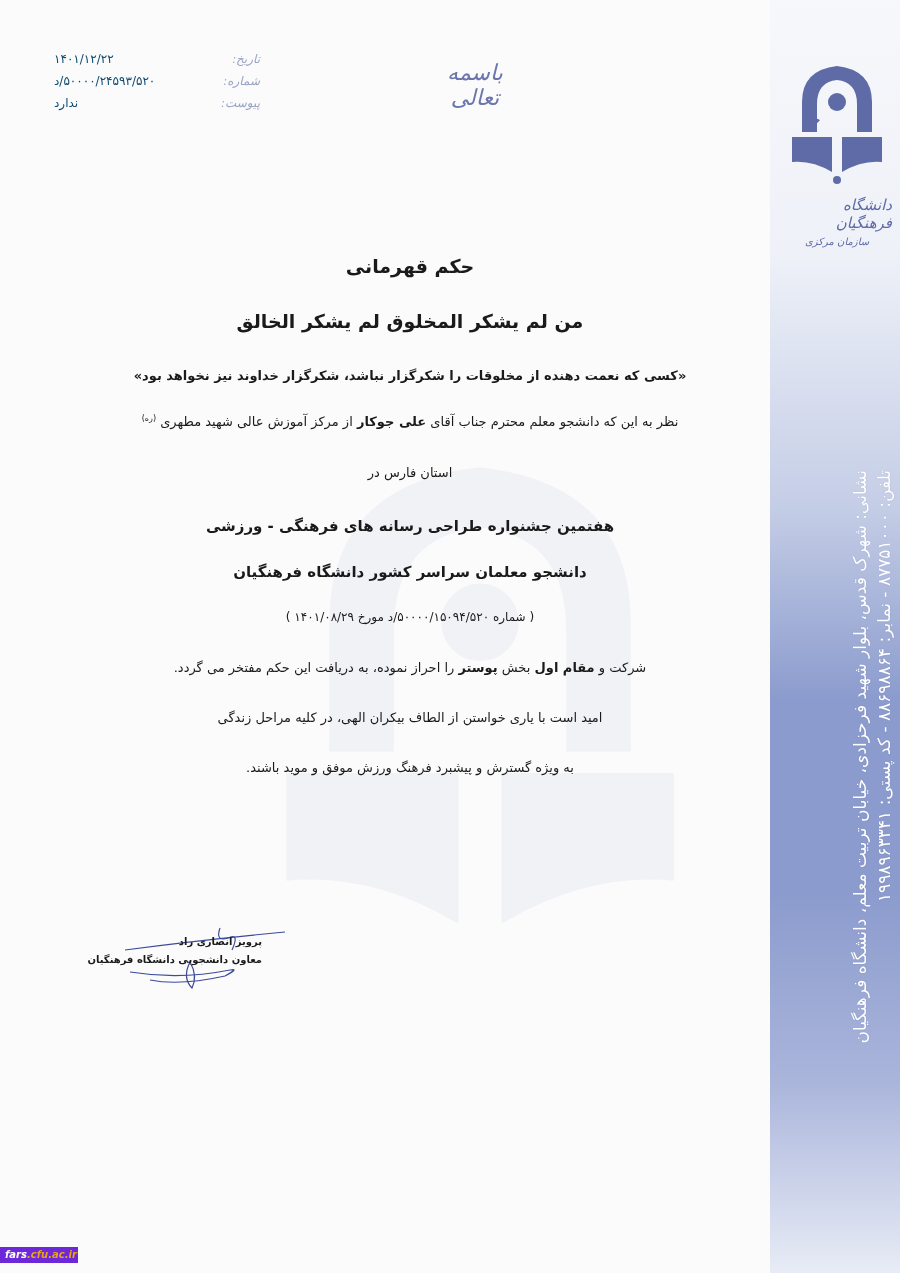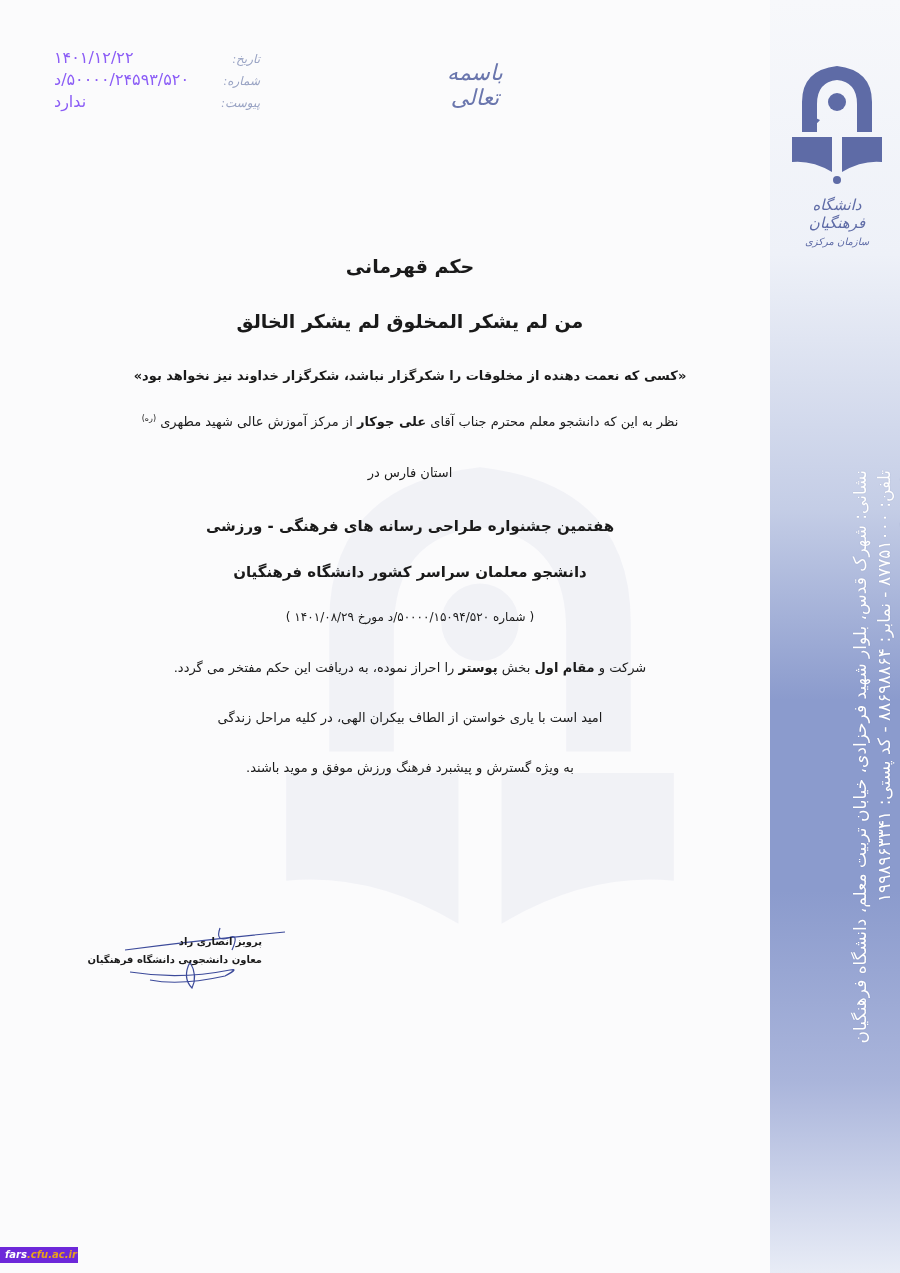--- a/index.html
+++ b/index.html
@@ -21,28 +21,28 @@
       width: 560px; transform-origin: 0 0; transform: rotate(-90deg) translate(-560px, 0);
       color: #ffffff; font-size: 17px; line-height: 24px; direction: rtl; text-align: right;
       white-space: nowrap;
       text-shadow: 0 0 1px rgba(60,70,120,0.3);
     }
     .side-strip .address div { white-space: nowrap; }
 
     
     .logo { position: absolute; left: 782px; top: 62px; width: 110px; height: 185px; }
     .logo svg { width: 110px; height: 130px; display: block; }
-    .logo .logo-title { font-family: "DejaVu Serif", serif; font-size: 15px; color: #5e6ba6; text-align: center; direction: rtl; margin-top: 4px; font-style: italic; }
+    .logo .logo-title { font-family: "DejaVu Serif", serif; font-size: 15px; color: #5e6ba6; text-align: right; direction: rtl; margin-top: 4px; font-style: italic; }
     .logo .logo-sub { font-family: "DejaVu Serif", serif; font-size: 10px; color: #5e6ba6; text-align: center; direction: rtl; margin-top: 4px; font-style: italic; }
 
     
     .meta { position: absolute; top: 42px; left: 50px; width: 210px; direction: rtl; }
     .meta-row { display: flex; flex-direction: row; align-items: baseline; height: 22px; }
     .meta-label { width: 45px; font-size: 12px; color: #9aa4c4; text-align: right; padding-top: 10px; font-family: Liberation Serif, serif; font-style: italic; }
-    .meta-value { font-size: 16px; color: #8b5cf6; padding-left: 4px; direction: rtl; flex: 1; text-align: left; }
+    .meta-value { font-size: 12px; color: #0c4a6e; padding-left: 4px; direction: rtl; flex: 1; text-align: left; }
 
     .basmala { position: absolute; left: 420px; top: 60px; width: 110px; text-align: center; font-family: "DejaVu Serif", serif; font-style: italic; font-size: 22px; color: #6a76ad; direction: rtl; }
 
     .watermark { position: absolute; left: 210px; top: 450px; width: 540px; height: 560px; opacity: 0.06; }
 
     .body-text { position: absolute; left: 100px; width: 620px; text-align: center; direction: rtl; }
     .t-title { top: 255px; font-size: 19px; font-weight: bold; }
     .t-quote-ar { top: 310px; font-size: 19px; font-weight: bold; }
     .t-quote-fa { top: 368px; font-size: 13px; font-weight: bold; }
     .t-p1 { top: 414px; font-size: 13px; }

